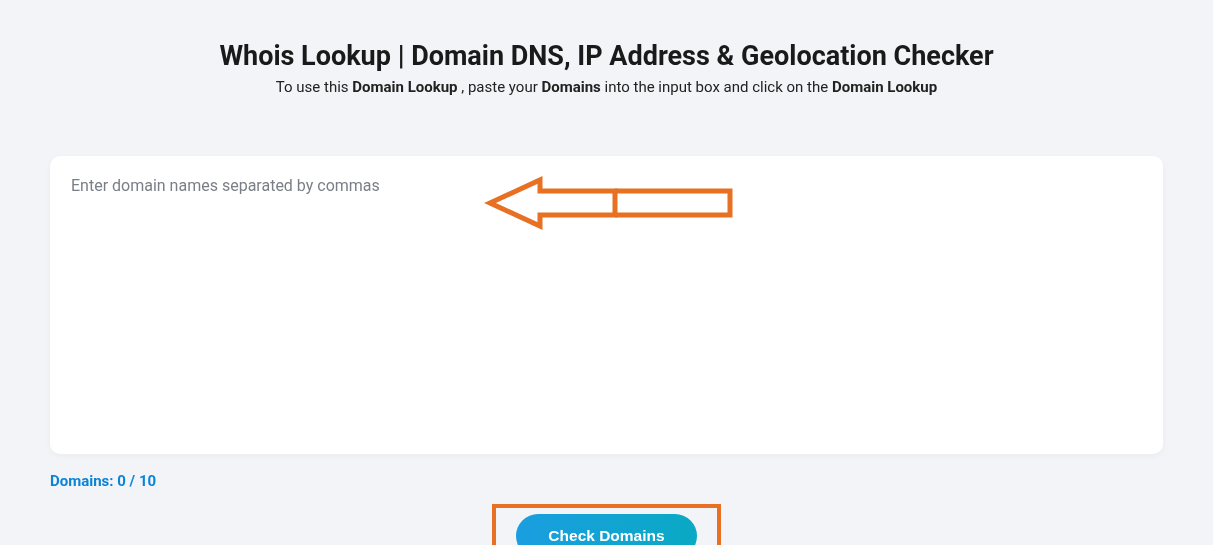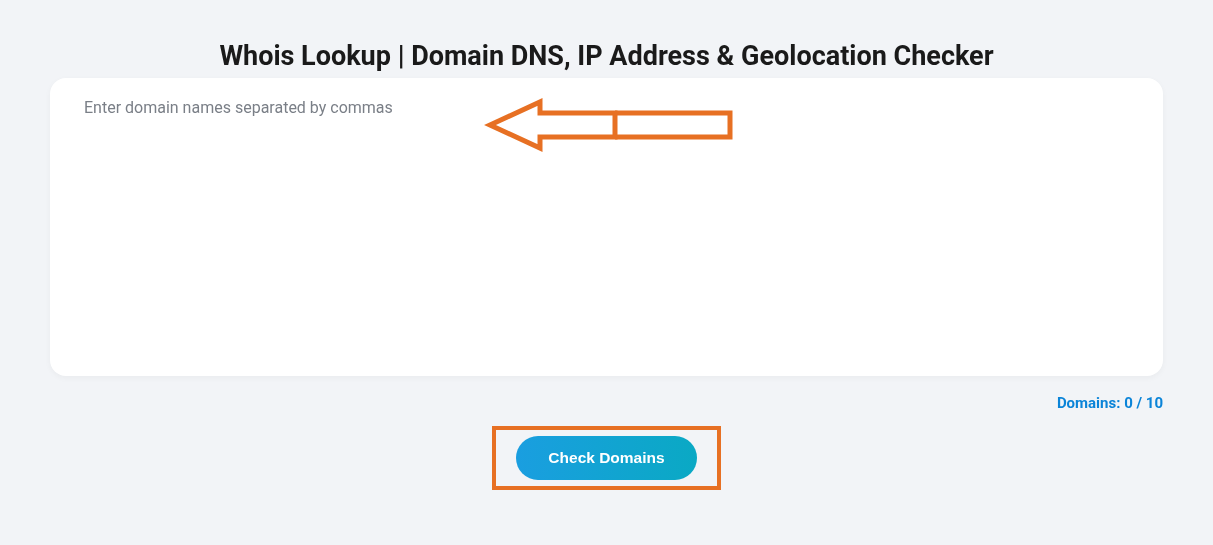--- a/index.html
+++ b/index.html
@@ -36,40 +36,39 @@
       font-weight: 700;
     }
     .input-wrap {
       position: relative;
     }
     .domain-input {
       width: 100%;
       height: 298px;
       background: #fff;
       border: none;
-      border-radius: 16px;
-      padding: 20px 34px;
+      border-radius: 10px;
+      padding: 20px 21px;
       font-size: 16px;
       color: #333;
       resize: none;
       outline: none;
       box-shadow: 0 2px 6px rgba(0,0,0,0.04);
       font-family: inherit;
     }
     .domain-input::placeholder {
       color: #7a7f87;
     }
     .arrow-annotation {
       position: absolute;
       top: 20px;
       left: 430px;
       pointer-events: none;
     }
     .counter {
-      text-align: right;
       color: #0b84d8;
       font-weight: 700;
       font-size: 15px;
       margin-top: 14px;
     }
     .button-row {
       display: flex;
       justify-content: center;
       margin-top: 14px;
     }
@@ -86,20 +85,23 @@
       border-radius: 28px;
       padding: 13px 32px;
       cursor: pointer;
     }
   </style>
 </head>
 <body>
 
 <div class="container">
   <h1 class="heading">Whois Lookup | Domain DNS, IP Address &amp; Geolocation Checker</h1>
+  <p class="subheading">
+    <span>To use this </span><b>Domain Lookup</b><span> , paste your </span><b>Domains</b><span>  into the input box and click on the </span><b>Domain Lookup</b>
+  </p>
 
   <div class="input-wrap">
     <textarea class="domain-input" placeholder="Enter domain names separated by commas" style=""></textarea>
 
     <svg class="arrow-annotation" width="260" height="55" viewBox="0 0 260 55">
       <path d="M 10 27 L 60 4 L 60 15 L 135 15 L 135 39 L 60 39 L 60 50 Z" fill="none" stroke="#e77023" stroke-width="5" stroke-linejoin="miter"></path>
       <path d="M 135 15 L 250 15 L 250 39 L 135 39" fill="none" stroke="#e77023" stroke-width="5"></path>
     </svg>
   </div>
 

